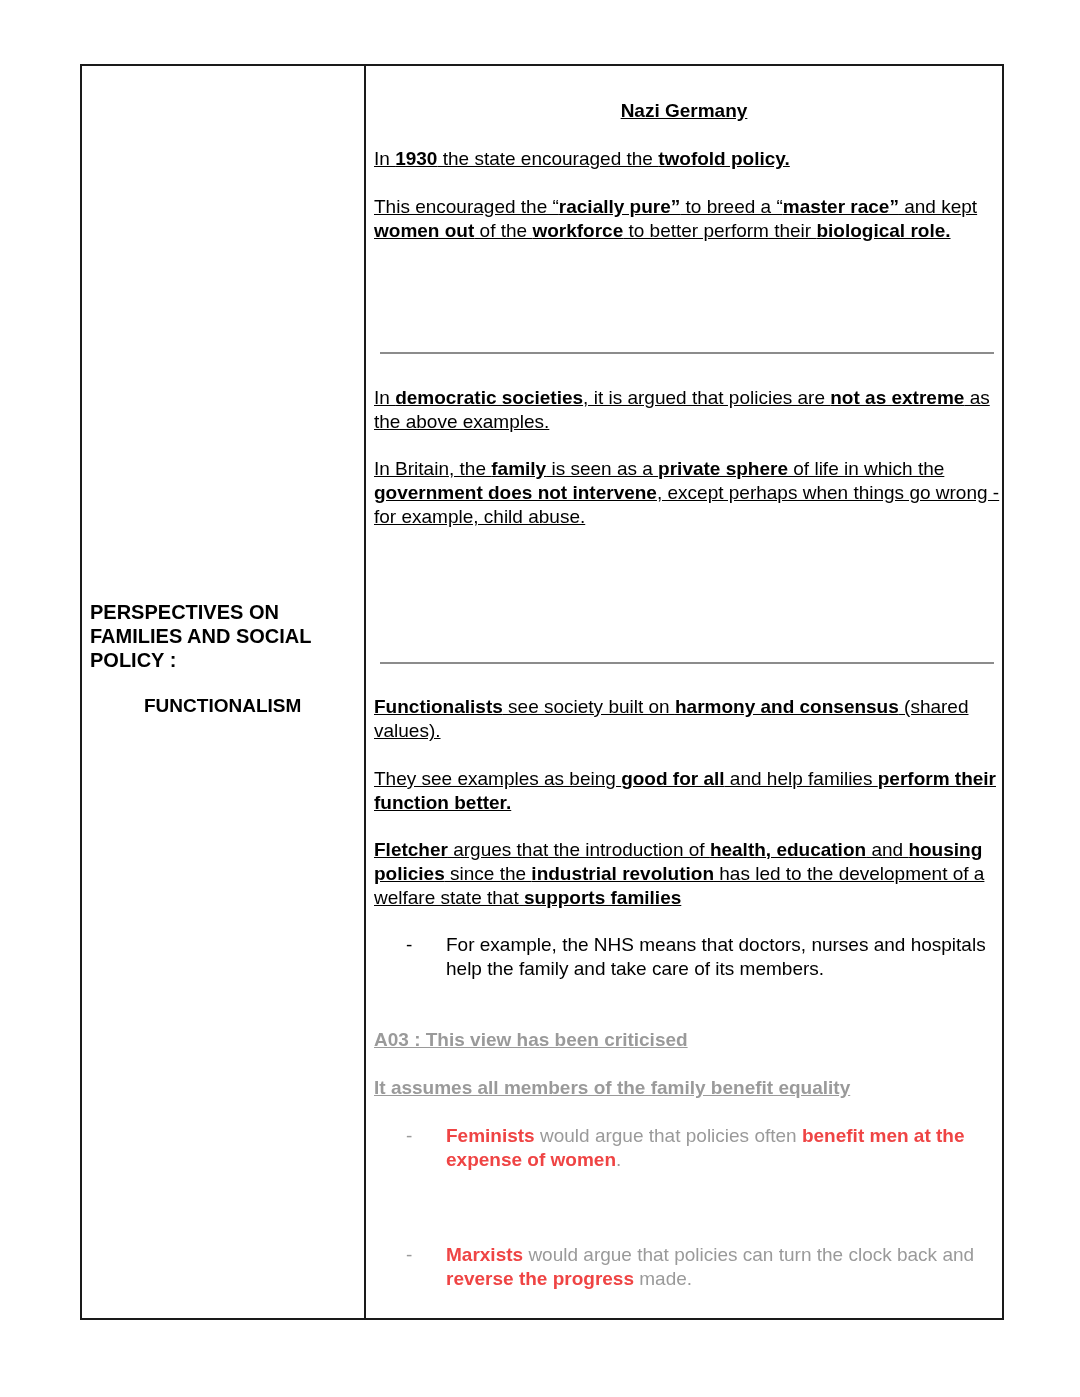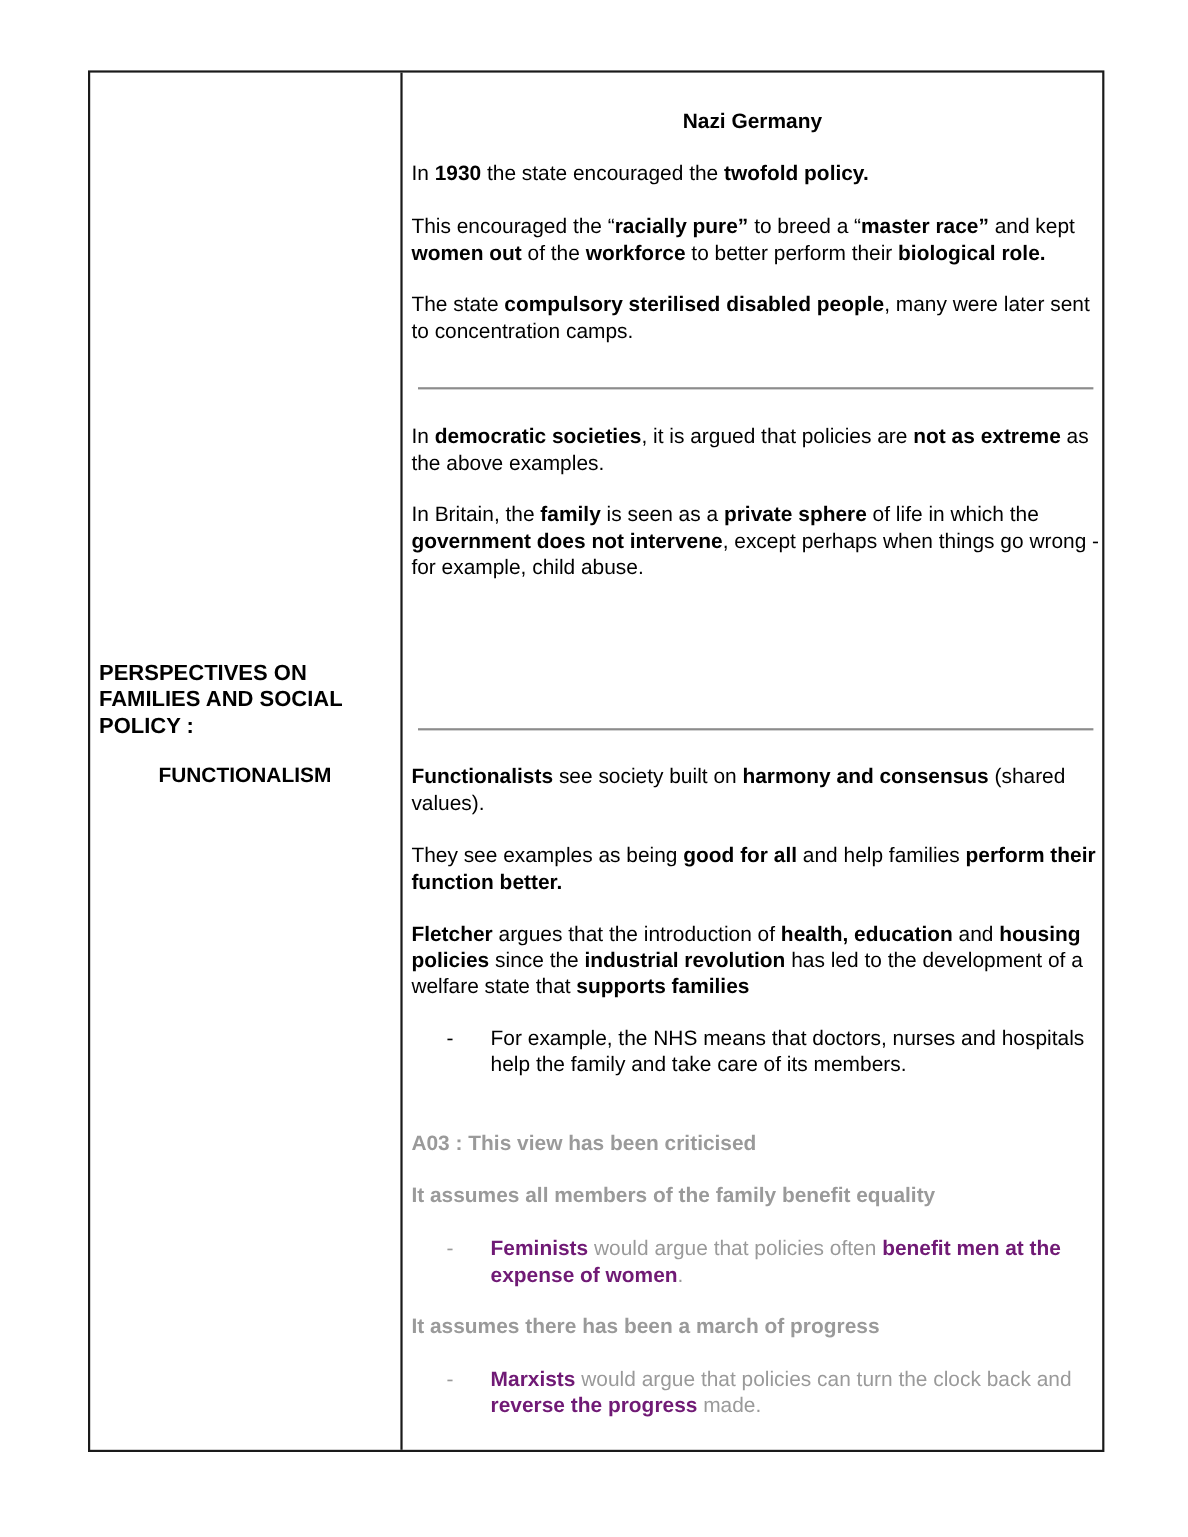--- a/index.html
+++ b/index.html
@@ -19,47 +19,46 @@
       position: absolute; left: 8px; top: 534px; width: 260px;
       font-weight: bold; font-size: 20px; line-height: 24px;
     }
     .left-sub {
       position: absolute; left: 62px; top: 628px;
       font-weight: bold; font-size: 19px; line-height: 24px;
     }
     .right-col { position: absolute; left: 284px; top: 0; right: 0; height: 100%; }
     .p {
       position: absolute; left: 8px; width: 630px;
-      font-size: 19px; line-height: 24px; margin: 0;
+      font-size: 19px; line-height: 24px; margin: 0; text-decoration: underline;
     }
     .p b { font-weight: bold; }
     .center-title { text-align: center; width: 620px; font-weight: bold; }
     .hr { position: absolute; left: 14px; width: 614px; height: 2px; background: #8c8c8c; }
     .bullet { position: absolute; left: 8px; width: 630px; font-size: 19px; line-height: 24px; }
     .bullet .dash { position: absolute; left: 32px; top: 0; }
     .bullet .btext { position: absolute; left: 72px; width: 560px; }
     .grey { color: #9a9a9a; }
-    .grey b { color: #701a75; text-align: center; }
+    .grey b { color: #ef4444; text-align: center; }
   </style>
 </head>
 <body>
 
 <div class="table">
   <div class="left-col">
     <div class="left-heading">PERSPECTIVES ON FAMILIES AND SOCIAL POLICY :</div>
     <div class="left-sub">FUNCTIONALISM</div>
   </div>
   <div class="divider-col"></div>
 
   <div class="right-col">
 
     <div class="p center-title" style="top:33px;">Nazi Germany</div>
     <p class="p" style="top:81px;"><span>In </span><b>1930</b><span> the state encouraged the </span><b>twofold policy.</b></p>
     <p class="p" style="top:129px;"><span>This encouraged the “</span><b>racially pure”</b><span> to breed a “</span><b>master race”</b><span> and kept </span><b>women out</b><span> of the </span><b>workforce</b><span> to better perform their </span><b>biological role.</b></p>
-    <p class="p" style="top:200px;"><span>The state </span><b>compulsory sterilised disabled people</b><span>, many were later sent to concentration camps.</span></p>
 
     <div class="hr" style="top:286px;"></div>
 
     <p class="p" style="top:320px;"><span>In </span><b>democratic societies</b><span>, it is argued that policies are </span><b>not as extreme</b><span> as the above examples.</span></p>
     <p class="p" style="top:391px;"><span>In Britain, the </span><b>family</b><span> is seen as a </span><b>private sphere</b><span> of life in which the </span><b>government does not intervene</b><span>, except perhaps when things go wrong - for example, child abuse.</span></p>
 
     <div class="hr" style="top:596px;"></div>
 
     <p class="p" style="top:629px;"><b>Functionalists</b><span> see society built on </span><b>harmony and consensus</b><span> (shared values).</span></p>
     <p class="p" style="top:701px;"><span>They see examples as being </span><b>good for all</b><span> and help families </span><b>perform their function better.</b></p>
@@ -71,20 +70,19 @@
     </div>
 
     <p class="p grey" style="top:962px;font-weight:bold;">A03 : This view has been criticised</p>
     <p class="p grey" style="top:1010px;font-weight:bold;">It assumes all members of the family benefit equality</p>
 
     <div class="bullet grey" style="top:1058px;">
       <span class="dash">-</span>
       <span class="btext"><b>Feminists</b><span> would argue that policies often </span><b>benefit men at the expense of women</b><span>.</span></span>
     </div>
 
-    <p class="p grey" style="top:1129px;font-weight:bold;">It assumes there has been a march of progress</p>
 
     <div class="bullet grey" style="top:1177px;">
       <span class="dash">-</span>
       <span class="btext"><b>Marxists</b><span> would argue that policies can turn the clock back and </span><b>reverse the progress</b><span> made.</span></span>
     </div>
   </div>
 </div>
 
 </body></html>

